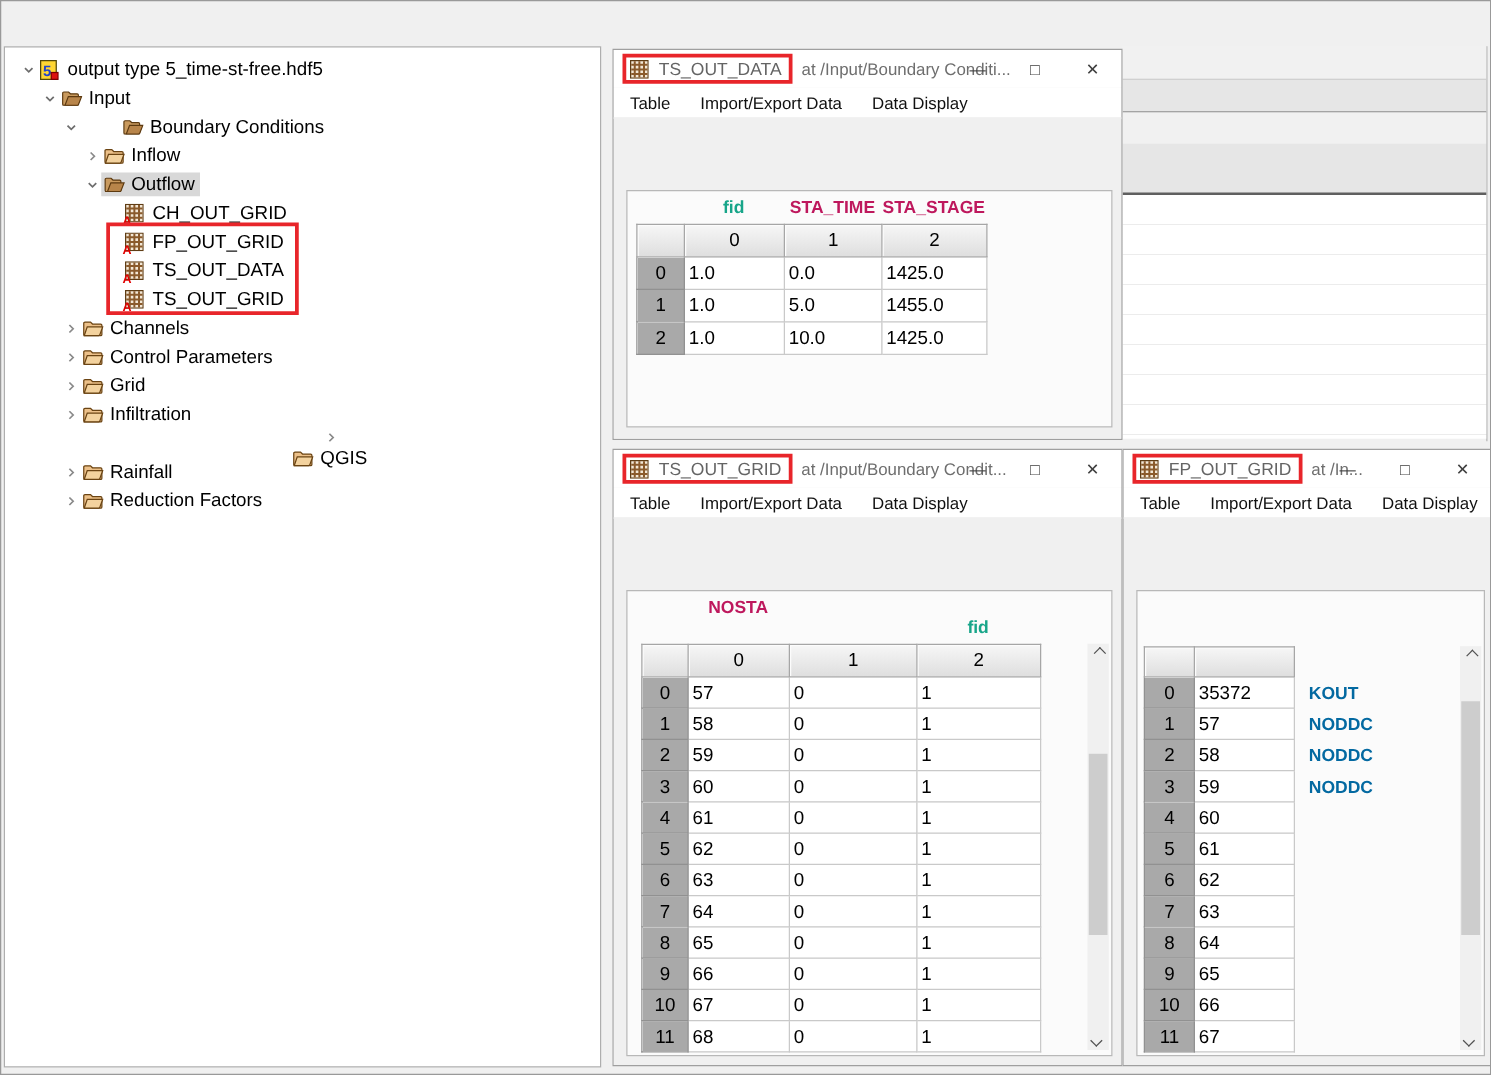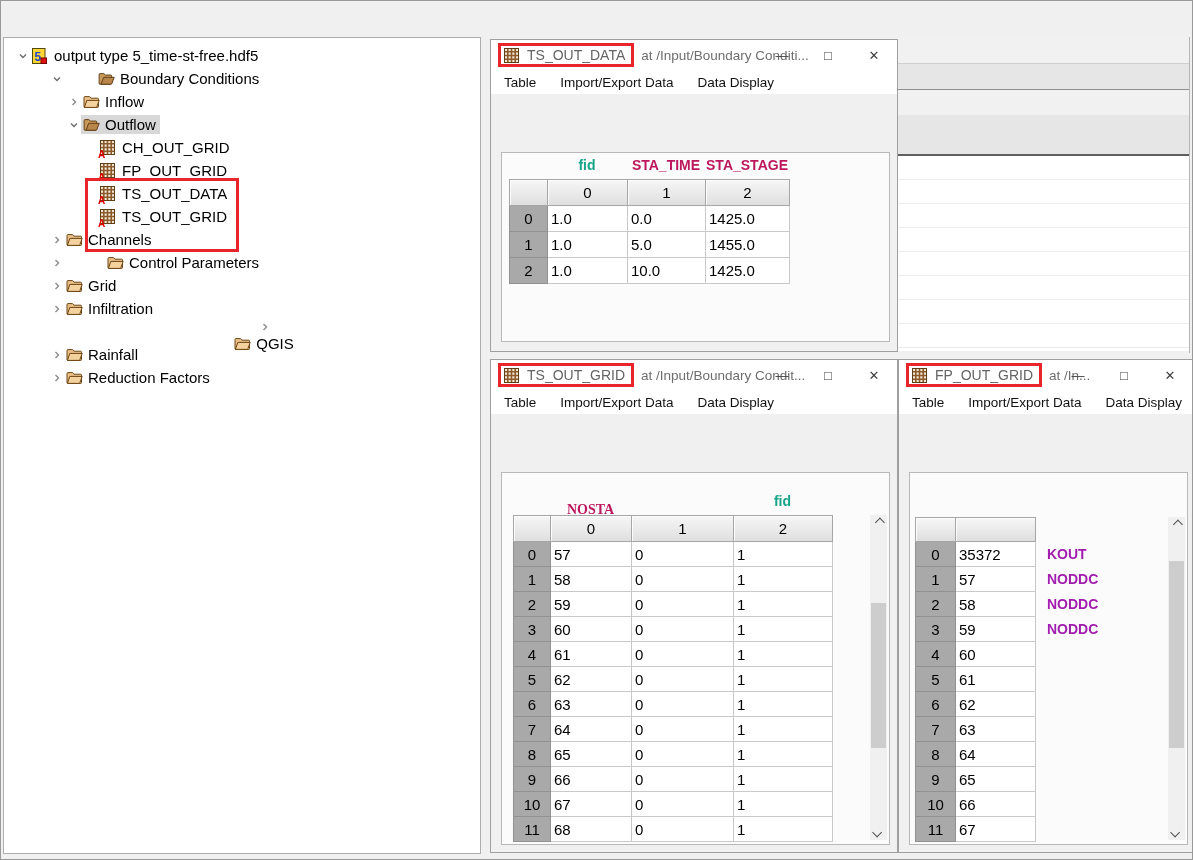--- a/index.html
+++ b/index.html
@@ -53,21 +53,21 @@
   .nat thead th{background:linear-gradient(180deg,#f6f6f6,#dedede);border:1px solid #a6a6a6;
       box-shadow:inset 1px 1px 0 #fcfcfc;font-weight:normal;text-align:center;color:#000;}
   .nat thead{border-bottom:1px solid #787878;}
   .nat tbody th{background:#a9a9a9;border:1px solid #919191;font-weight:normal;text-align:center;color:#000;}
   .nat td{background:#fff;border:1px solid #c9c9c9;padding:0 0 0 3px;text-align:left;}
   .w1 .nat th,.w1 .nat td{height:26px;}
   .w2 .nat thead th{height:26px;} .w2 .nat tbody th,.w2 .nat td{height:25px;}
   .w3 .nat thead th{height:24px;} .w3 .nat tbody th,.w3 .nat td{height:25px;}
   .ann{position:absolute;font-size:14px;font-weight:bold;text-align:center;}
   .ann.red{color:#be185d;} .ann.teal{color:#17a589;}
-  .row-ann{position:absolute;font-size:14px;font-weight:bold;color:#a21caf;display:flex;align-items:center;text-align:center;}
+  .row-ann{position:absolute;font-size:14px;font-weight:bold;color:#0369a1;display:flex;align-items:center;text-align:center;}
   
   .vscroll{position:absolute;width:17px;background:#f0f0f0;}
   .sb-btn{position:absolute;left:0;width:17px;height:15px;display:flex;align-items:center;justify-content:center;}
   .sb-btn.up{top:0;} .sb-btn.down{bottom:0;}
   .chev{width:6px;height:6px;border-left:1.5px solid #505050;border-bottom:1.5px solid #505050;}
   .chev.up{transform:rotate(135deg) translate(-1px,-1px);}
   .chev.down{transform:rotate(-45deg) translate(-1px,-1px);}
   .sb-thumb{position:absolute;left:1px;width:15px;background:#cdcdcd;}
 </style>
 </head>
@@ -96,65 +96,81 @@
             <span class="t-icon">
               <svg width="15" height="16" viewBox="0 0 15 16">
                 <rect x="0.5" y="0.5" width="12.5" height="15" fill="#ffd633" stroke="#55490a"></rect>
                 <text x="2.4" y="12.6" font-size="12" font-weight="bold" fill="#2244cc" font-family="Liberation Sans,sans-serif">5</text>
                 <rect x="9" y="10" width="5.5" height="5.5" fill="#dd1111" stroke="#7a0000"></rect>
               </svg>
             </span>
             <span>output type 5_time-st-free.hdf5</span>
           </span>
         </div>
-        <div class="tree-row" style="padding-left: 46px; gap: 32px;">
+        <div class="tree-row" style="padding-left: 29px;">
           <span class="tw">
             <svg width="12" height="12" viewBox="0 0 12 12">
               <path d="M3 4.5 6 7.5 9 4.5" fill="none" stroke="#6e6e6e" stroke-width="1.4"></path>
             </svg>
           </span>
           <span class="row-inner">
             <span class="t-icon">
               <svg width="18" height="14" viewBox="0 0 18 14">
                 <path d="M1.5 12.5h12a1 1 0 0 0 1-1V3.8a1 1 0 0 0-1-1H7.8L6.2 1.3H2.2a1 1 0 0 0-1 1v9.2z" fill="#c99a5e" stroke="#5d3a10"></path>
                 <path d="M3.2 12.5 6 5.2h11.2l-2.6 6.6a1.2 1.2 0 0 1-1.1.7z" fill="#b8854a" stroke="#5d3a10"></path>
               </svg>
             </span>
-            <span>Boundary Conditions</span>
-          </span>
-        </div>
-        <div class="tree-row" style="padding-left: 63px;">
-          <span class="tw">
-            <svg width="12" height="12" viewBox="0 0 12 12">
-              <path d="M4.5 3 7.5 6 4.5 9" fill="none" stroke="#8a8a8a" stroke-width="1.4"></path>
-            </svg>
-          </span>
-          <span class="row-inner">
-            <span class="t-icon">
-              <svg width="17" height="14" viewBox="0 0 17 14">
-                <path d="M1.5 12.5h13a1 1 0 0 0 1-1V4.2a1 1 0 0 0-1-1H8L6.4 1.6H2a1 1 0 0 0-1 1v9z" fill="#ecc089" stroke="#6b4413"></path>
-                <path d="M1.4 12.4 3.8 5.4h12.4l-2.3 6.3a1 1 0 0 1-1 .7z" fill="#f3d29e" stroke="#6b4413"></path>
-              </svg>
-            </span>
-            <span>Inflow</span>
-          </span>
-        </div>
-        <div class="tree-row" style="padding-left: 63px;">
+            <span>Input</span>
+          </span>
+        </div>
+        <div class="tree-row" style="padding-left: 46px; gap: 32px;">
           <span class="tw">
             <svg width="12" height="12" viewBox="0 0 12 12">
               <path d="M3 4.5 6 7.5 9 4.5" fill="none" stroke="#6e6e6e" stroke-width="1.4"></path>
             </svg>
           </span>
-          <span class="row-inner hl">
+          <span class="row-inner">
             <span class="t-icon">
               <svg width="18" height="14" viewBox="0 0 18 14">
                 <path d="M1.5 12.5h12a1 1 0 0 0 1-1V3.8a1 1 0 0 0-1-1H7.8L6.2 1.3H2.2a1 1 0 0 0-1 1v9.2z" fill="#c99a5e" stroke="#5d3a10"></path>
                 <path d="M3.2 12.5 6 5.2h11.2l-2.6 6.6a1.2 1.2 0 0 1-1.1.7z" fill="#b8854a" stroke="#5d3a10"></path>
               </svg>
             </span>
+            <span>Boundary Conditions</span>
+          </span>
+        </div>
+        <div class="tree-row" style="padding-left: 63px;">
+          <span class="tw">
+            <svg width="12" height="12" viewBox="0 0 12 12">
+              <path d="M4.5 3 7.5 6 4.5 9" fill="none" stroke="#8a8a8a" stroke-width="1.4"></path>
+            </svg>
+          </span>
+          <span class="row-inner">
+            <span class="t-icon">
+              <svg width="17" height="14" viewBox="0 0 17 14">
+                <path d="M1.5 12.5h13a1 1 0 0 0 1-1V4.2a1 1 0 0 0-1-1H8L6.4 1.6H2a1 1 0 0 0-1 1v9z" fill="#ecc089" stroke="#6b4413"></path>
+                <path d="M1.4 12.4 3.8 5.4h12.4l-2.3 6.3a1 1 0 0 1-1 .7z" fill="#f3d29e" stroke="#6b4413"></path>
+              </svg>
+            </span>
+            <span>Inflow</span>
+          </span>
+        </div>
+        <div class="tree-row" style="padding-left: 63px;">
+          <span class="tw">
+            <svg width="12" height="12" viewBox="0 0 12 12">
+              <path d="M3 4.5 6 7.5 9 4.5" fill="none" stroke="#6e6e6e" stroke-width="1.4"></path>
+            </svg>
+          </span>
+          <span class="row-inner hl">
+            <span class="t-icon">
+              <svg width="18" height="14" viewBox="0 0 18 14">
+                <path d="M1.5 12.5h12a1 1 0 0 0 1-1V3.8a1 1 0 0 0-1-1H7.8L6.2 1.3H2.2a1 1 0 0 0-1 1v9.2z" fill="#c99a5e" stroke="#5d3a10"></path>
+                <path d="M3.2 12.5 6 5.2h11.2l-2.6 6.6a1.2 1.2 0 0 1-1.1.7z" fill="#b8854a" stroke="#5d3a10"></path>
+              </svg>
+            </span>
             <span>Outflow</span>
           </span>
         </div>
         <div class="tree-row" style="padding-left: 80px;">
           <span class="tw"></span>
           <span class="row-inner">
             <span class="t-icon">
               <svg width="15" height="15" viewBox="0 0 15 15">
                 <rect x="0.5" y="0.5" width="14" height="14" fill="#f3e8d7" stroke="#5f3d15"></rect>
                 <path d="M3.8 1v13M7.5 1v13M11.2 1v13M1 3.8h13M1 7.5h13M1 11.2h13" stroke="#8a5a2b" stroke-width="1.6"></path>
@@ -212,21 +228,21 @@
           <span class="row-inner">
             <span class="t-icon">
               <svg width="17" height="14" viewBox="0 0 17 14">
                 <path d="M1.5 12.5h13a1 1 0 0 0 1-1V4.2a1 1 0 0 0-1-1H8L6.4 1.6H2a1 1 0 0 0-1 1v9z" fill="#ecc089" stroke="#6b4413"></path>
                 <path d="M1.4 12.4 3.8 5.4h12.4l-2.3 6.3a1 1 0 0 1-1 .7z" fill="#f3d29e" stroke="#6b4413"></path>
               </svg>
             </span>
             <span>Channels</span>
           </span>
         </div>
-        <div class="tree-row" style="padding-left: 46px; gap: 41px;">
+        <div class="tree-row" style="padding-left: 46px;">
           <span class="tw">
             <svg width="12" height="12" viewBox="0 0 12 12">
               <path d="M4.5 3 7.5 6 4.5 9" fill="none" stroke="#8a8a8a" stroke-width="1.4"></path>
             </svg>
           </span>
           <span class="row-inner">
             <span class="t-icon">
               <svg width="17" height="14" viewBox="0 0 17 14">
                 <path d="M1.5 12.5h13a1 1 0 0 0 1-1V4.2a1 1 0 0 0-1-1H8L6.4 1.6H2a1 1 0 0 0-1 1v9z" fill="#ecc089" stroke="#6b4413"></path>
                 <path d="M1.4 12.4 3.8 5.4h12.4l-2.3 6.3a1 1 0 0 1-1 .7z" fill="#f3d29e" stroke="#6b4413"></path>
@@ -414,21 +430,21 @@
       <div class="table-panel" style="left:10px;right:7px;top:58px;bottom:7px;">
         <div class="vscroll" style="right:2px;top:42px;bottom:4px;">
           <span class="sb-btn up">
               <span class="chev up"></span>
             </span>
           <span class="sb-thumb" style="top:88px;height:145px;"></span>
           <span class="sb-btn down">
               <span class="chev down"></span>
             </span>
         </div>
-      <span class="ann red" style="left: 48px; width: 81px; top: 29px; font-family: Liberation Serif, serif;">NOSTA</span>
+      <span class="ann red" style="left: 48px; width: 81px; top: 4px;">NOSTA</span>
           <span class="ann red" style="left: 129px; width: 102px; top: 20px; margin-top: 28px;">NOSTACFP</span>
           <span class="ann teal" style="left: 231px; width: 99px; top: 20px;">fid</span>
           <table class="nat" style="left: 11px; top: 42px;">
             <colgroup>
               <col style="width: 37px;">
               <col style="width: 81px;">
               <col style="width: 102px;">
               <col style="width: 99px;">
             </colgroup>
             <thead>

